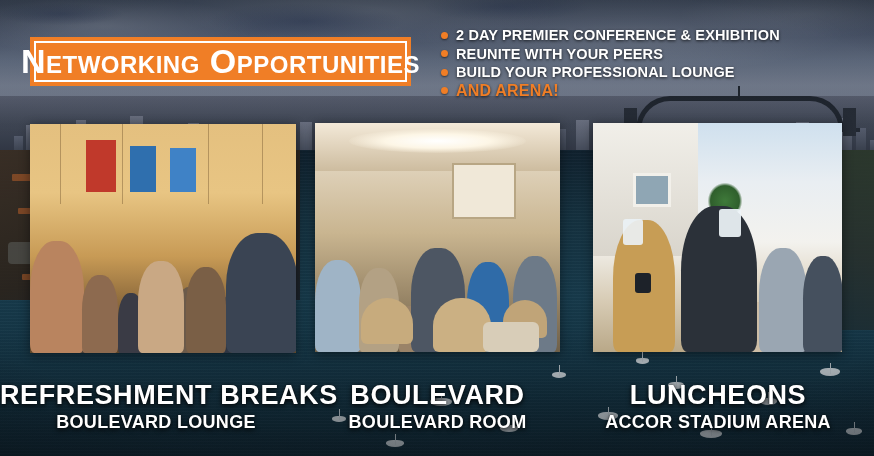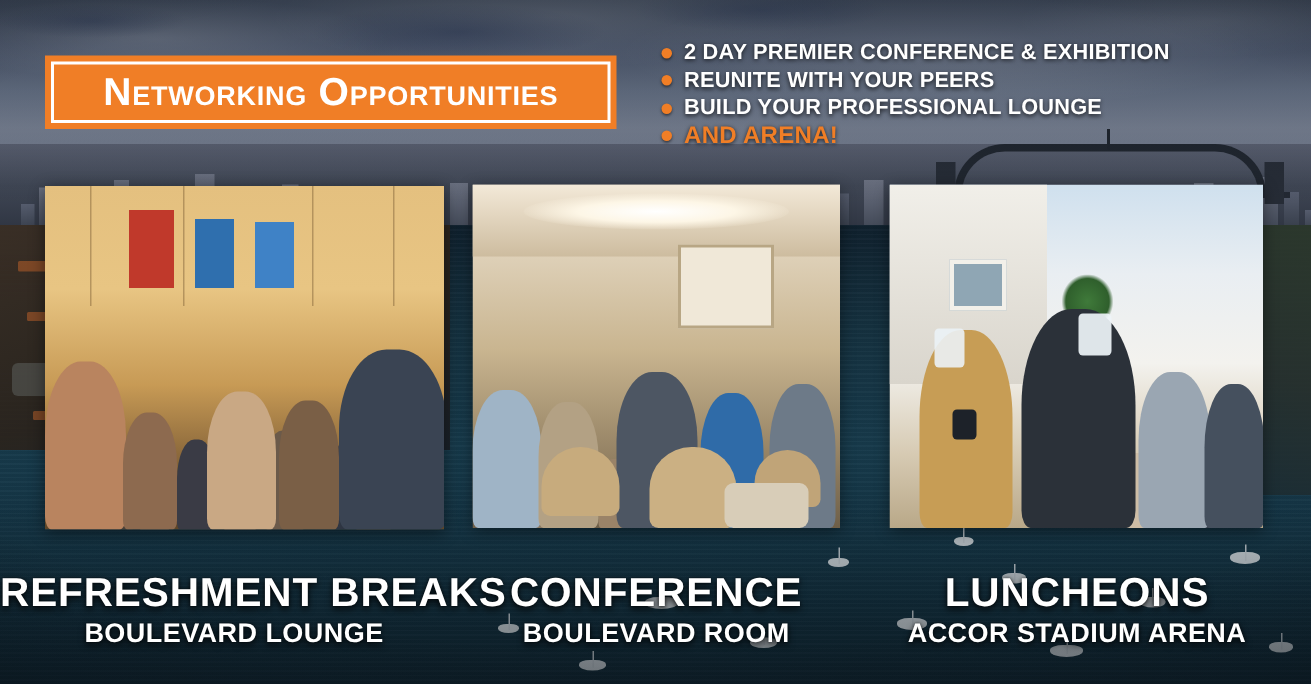--- a/index.html
+++ b/index.html
@@ -91,21 +91,21 @@
     background:#F07E26;
     padding:4px;
   }
   .title-box .inner {
     width:100%; height:100%;
     border:2px solid #ffffff;
     display:flex; align-items:center; justify-content:center;
   }
   .title-text {
     color:#ffffff;
-    font-size:26px;
+    font-size:34px;
     font-weight:700;
     font-variant:small-caps;
     letter-spacing:.5px;
     line-height:1;
     white-space:nowrap;
     transform:translateY(-1px);
   }
 
   
   .bullets { position:absolute; left:441px; top:26px; width:410px; }
@@ -374,21 +374,21 @@
     <div style="position:absolute;left:30px;top:96px;width:20px;height:26px;background:rgba(235,242,246,.9);border-radius:3px;"></div>
     <div style="position:absolute;left:126px;top:86px;width:22px;height:28px;background:rgba(238,244,248,.92);border-radius:3px;"></div>
     <div style="position:absolute;left:42px;top:150px;width:16px;height:20px;background:#1d2229;border-radius:3px;"></div>
   </div>
 
   <div class="cap cap1">
     <div class="big">REFRESHMENT BREAKS</div>
     <div class="sub">BOULEVARD LOUNGE</div>
   </div>
   <div class="cap cap2">
-    <div class="big">CONFERENCE</div>
+    <div class="big">BOULEVARD</div>
     <div class="sub">BOULEVARD ROOM</div>
   </div>
   <div class="cap cap3">
     <div class="big">LUNCHEONS</div>
     <div class="sub">ACCOR STADIUM ARENA</div>
   </div>
 
 </div>
 
 </body></html>

